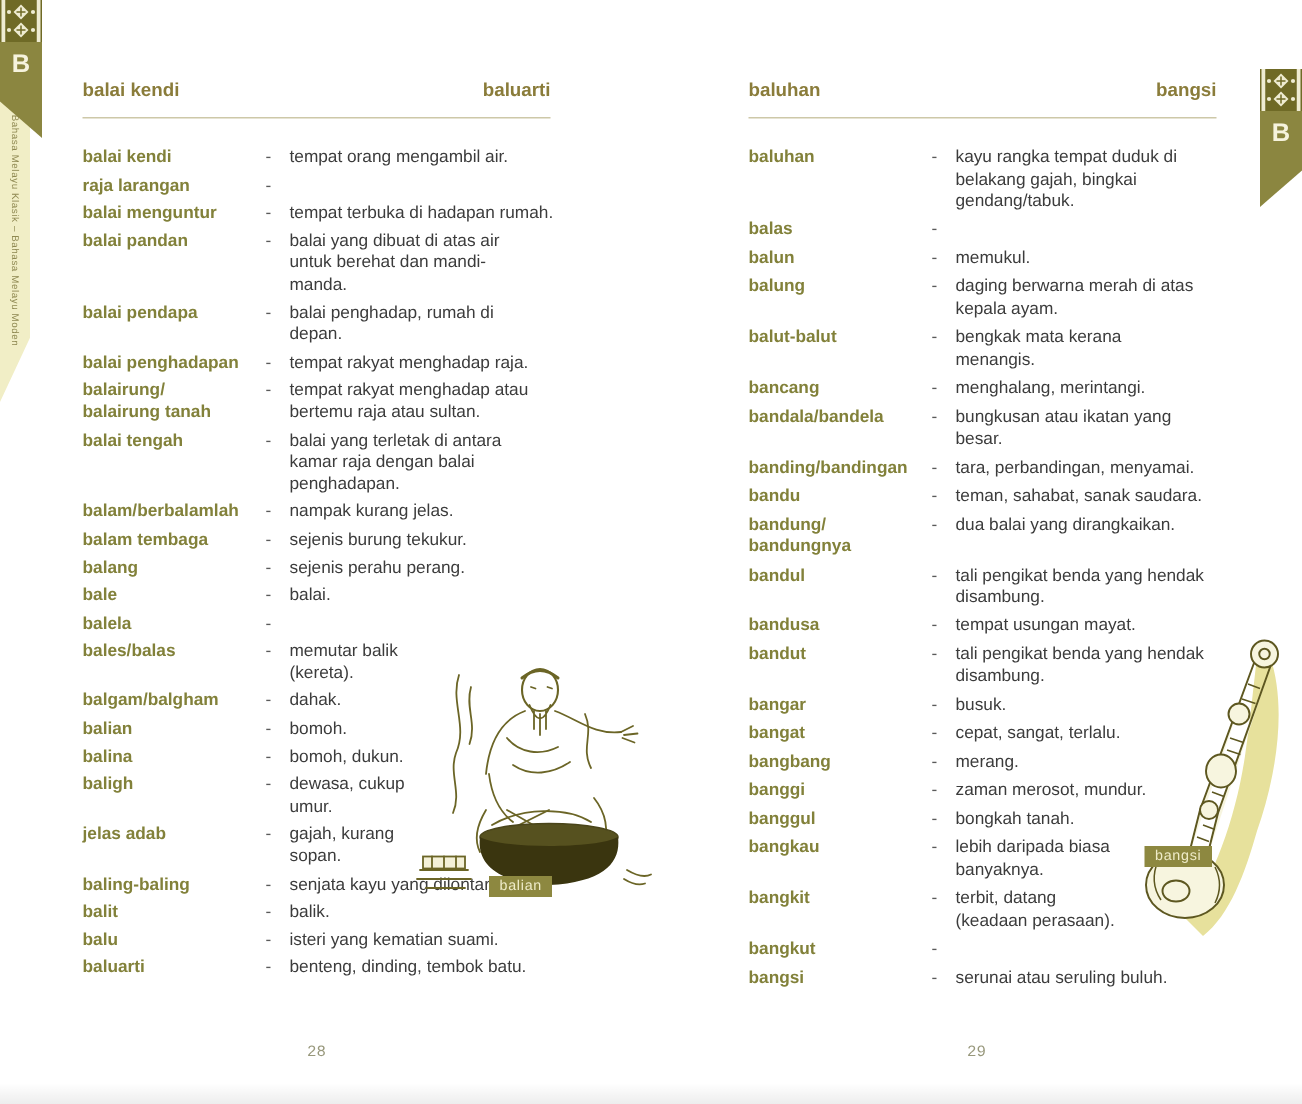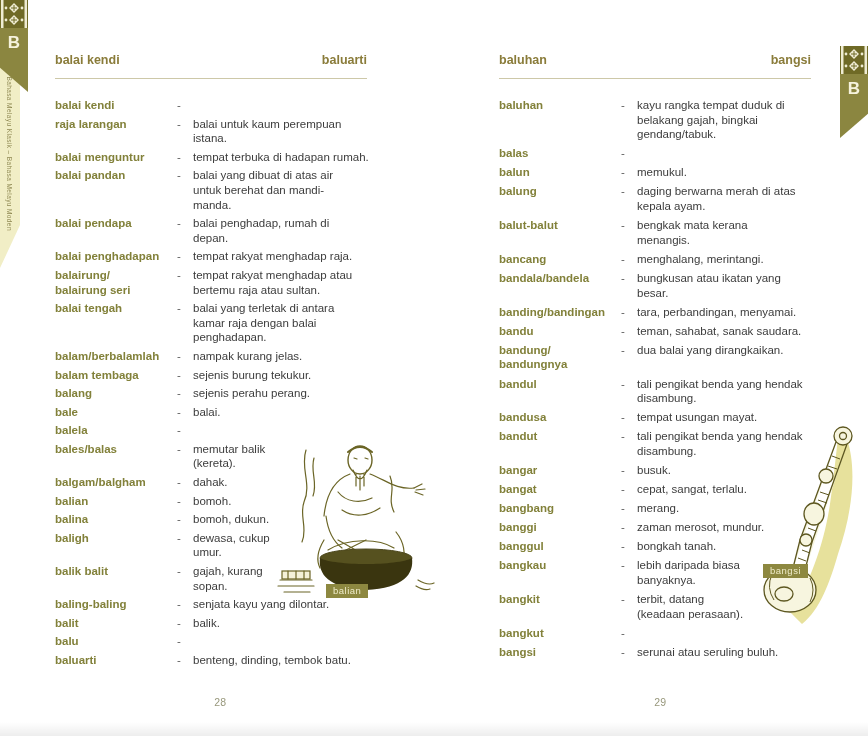--- a/index.html
+++ b/index.html
@@ -56,22 +56,22 @@
   .illus-balian{left:268px;top:432px;}
   .illus-bangsi{left:748px;top:422px;}
   .badge{
     position:absolute;background:#8d8840;color:#efecc9;
     font-size:9.5px;letter-spacing:.5px;padding:1px 7px 2px 7px;line-height:11px;
   }
   .badge-balian{left:326px;top:584px;}
   .badge-bangsi{left:763px;top:564px;}
   
   .pageno{
-    position:absolute;top:696px;width:30px;text-align:right;
-    font-size:10.5px;color:#98987c;
+    position:absolute;top:696px;width:30px;text-align:center;
+    font-size:10.5px;color:#98987c;font-family:Liberation Mono, monospace;
   }
   .pageno.left{left:196px;}
   .pageno.right{left:636px;}
   
   .bottom-shade{
     position:absolute;left:0;bottom:0;width:868px;height:14px;
     background:linear-gradient(to bottom, rgba(0,0,0,0), rgba(0,0,0,0.07));
   }
 </style>
 </head>
@@ -128,26 +128,25 @@
 
 <div class="page-header right">
   <span>baluhan</span>
   <span>bangsi</span>
 </div>
 
 <div class="entries left">
     <div class="entry">
       <span class="word">balai kendi</span>
       <span class="dash">-</span>
+      <span class="def">tempat orang mengambil air.</span>
     </div>
     <div class="entry">
       <span class="word">raja larangan</span>
       <span class="dash">-</span>
-      <span class="def">balai untuk kaum perempuan
-istana.</span>
     </div>
     <div class="entry">
       <span class="word">balai menguntur</span>
       <span class="dash">-</span>
       <span class="def">tempat terbuka di hadapan rumah.</span>
     </div>
     <div class="entry">
       <span class="word">balai pandan</span>
       <span class="dash">-</span>
       <span class="def">balai yang dibuat di atas air
@@ -160,21 +159,21 @@
       <span class="def">balai penghadap, rumah di
 depan.</span>
     </div>
     <div class="entry">
       <span class="word">balai penghadapan</span>
       <span class="dash">-</span>
       <span class="def">tempat rakyat menghadap raja.</span>
     </div>
     <div class="entry">
       <span class="word">balairung/
- balairung seri</span>
+ balairung tanah</span>
       <span class="dash">-</span>
       <span class="def">tempat rakyat menghadap atau
 bertemu raja atau sultan.</span>
     </div>
     <div class="entry">
       <span class="word">balai tengah</span>
       <span class="dash">-</span>
       <span class="def">balai yang terletak di antara
 kamar raja dengan balai
 penghadapan.</span>
@@ -224,38 +223,39 @@
       <span class="dash">-</span>
       <span class="def">bomoh, dukun.</span>
     </div>
     <div class="entry">
       <span class="word">baligh</span>
       <span class="dash">-</span>
       <span class="def">dewasa, cukup
 umur.</span>
     </div>
     <div class="entry">
-      <span class="word">balik balit</span>
+      <span class="word">jelas adab</span>
       <span class="dash">-</span>
       <span class="def">gajah, kurang
 sopan.</span>
     </div>
     <div class="entry">
       <span class="word">baling-baling</span>
       <span class="dash">-</span>
       <span class="def">senjata kayu yang dilontar.</span>
     </div>
     <div class="entry">
       <span class="word">balit</span>
       <span class="dash">-</span>
       <span class="def">balik.</span>
     </div>
     <div class="entry">
       <span class="word">balu</span>
       <span class="dash">-</span>
+      <span class="def">isteri yang kematian suami.</span>
     </div>
     <div class="entry">
       <span class="word">baluarti</span>
       <span class="dash">-</span>
       <span class="def">benteng, dinding, tembok batu.</span>
     </div>
   </div>
 <div class="entries right">
     <div class="entry">
       <span class="word">baluhan</span>

